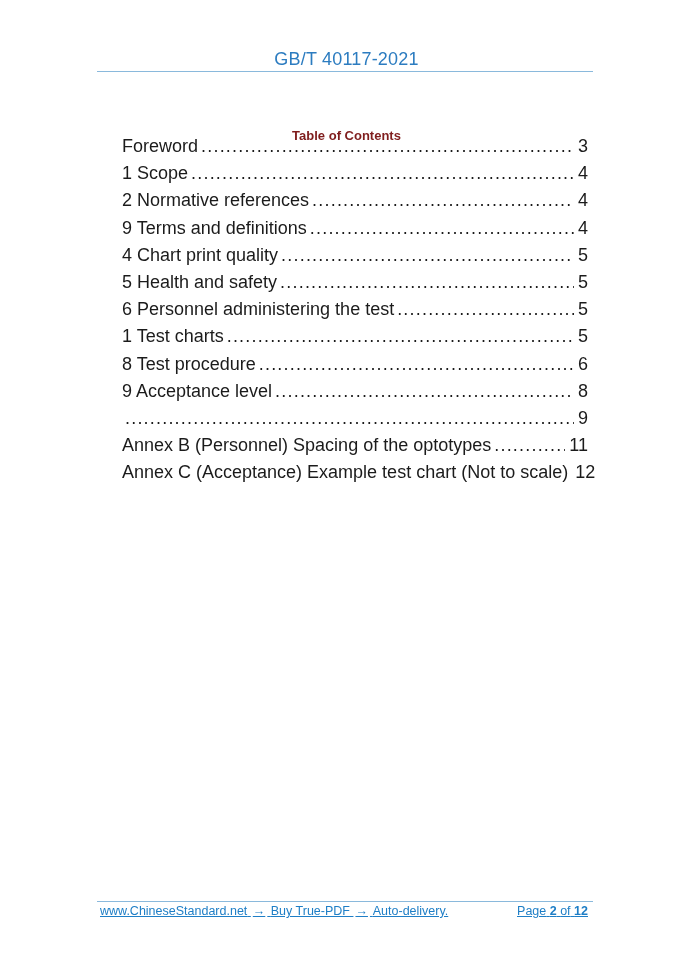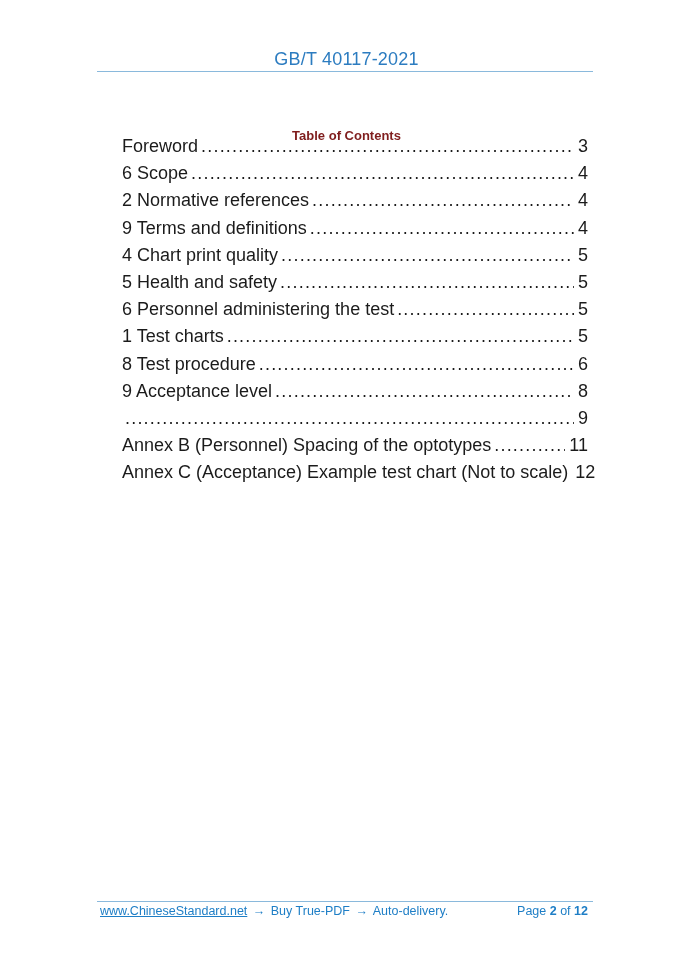--- a/index.html
+++ b/index.html
@@ -88,20 +88,21 @@
   .footer {
     position: absolute;
     top: 904px;
     left: 100px;
     right: 105px;
     display: flex;
     justify-content: space-between;
     align-items: baseline;
     font-size: 12.5px;
     color: #1e7ec6;
+    text-decoration: underline;
   }
   .footer-left { white-space: nowrap; }
   .footer-right { white-space: nowrap; }
   .footer-link {
     text-decoration: underline;
     color: #1e7ec6;
     cursor: pointer;
   }
   .footer-arrow { margin: 0 2px; }
   .bold { font-weight: 700; }
@@ -116,21 +117,21 @@
 
   <div class="toc-title">Table of Contents</div>
 
   <div class="toc">
     <div class="toc-row">
       <span class="toc-label">Foreword</span>
       <span class="toc-dots"></span>
       <span class="toc-page">3</span>
     </div>
     <div class="toc-row">
-      <span class="toc-label">6 Scope</span>
+      <span class="toc-label">1 Scope</span>
       <span class="toc-dots"></span>
       <span class="toc-page">4</span>
     </div>
     <div class="toc-row">
       <span class="toc-label">2 Normative references</span>
       <span class="toc-dots"></span>
       <span class="toc-page">4</span>
     </div>
     <div class="toc-row">
       <span class="toc-label">9 Terms and definitions</span>

